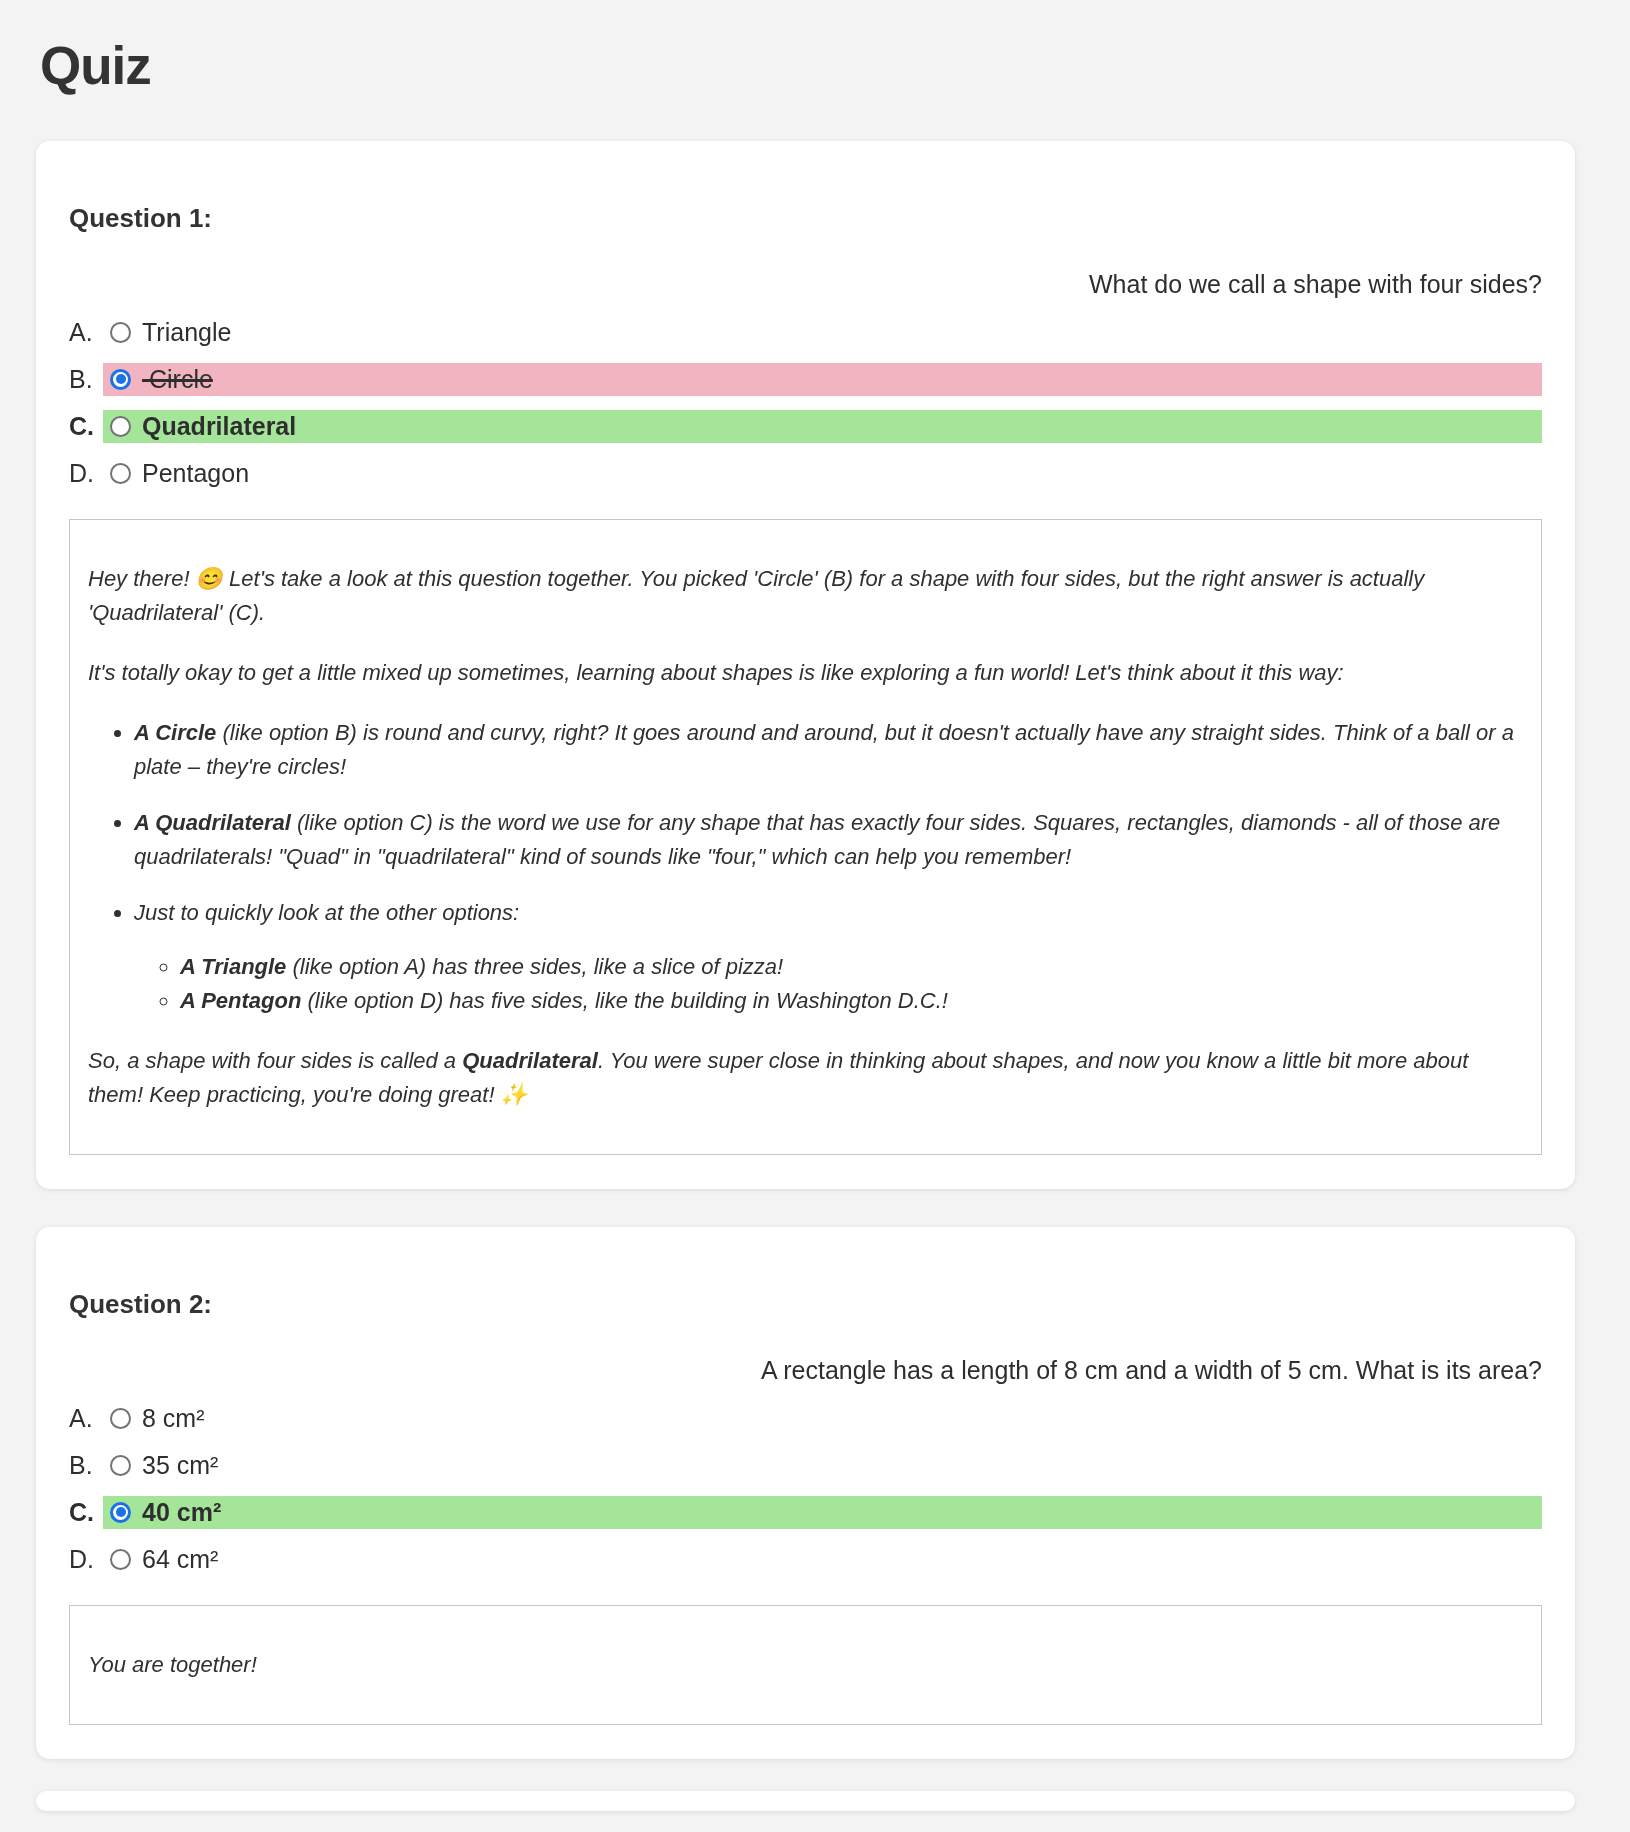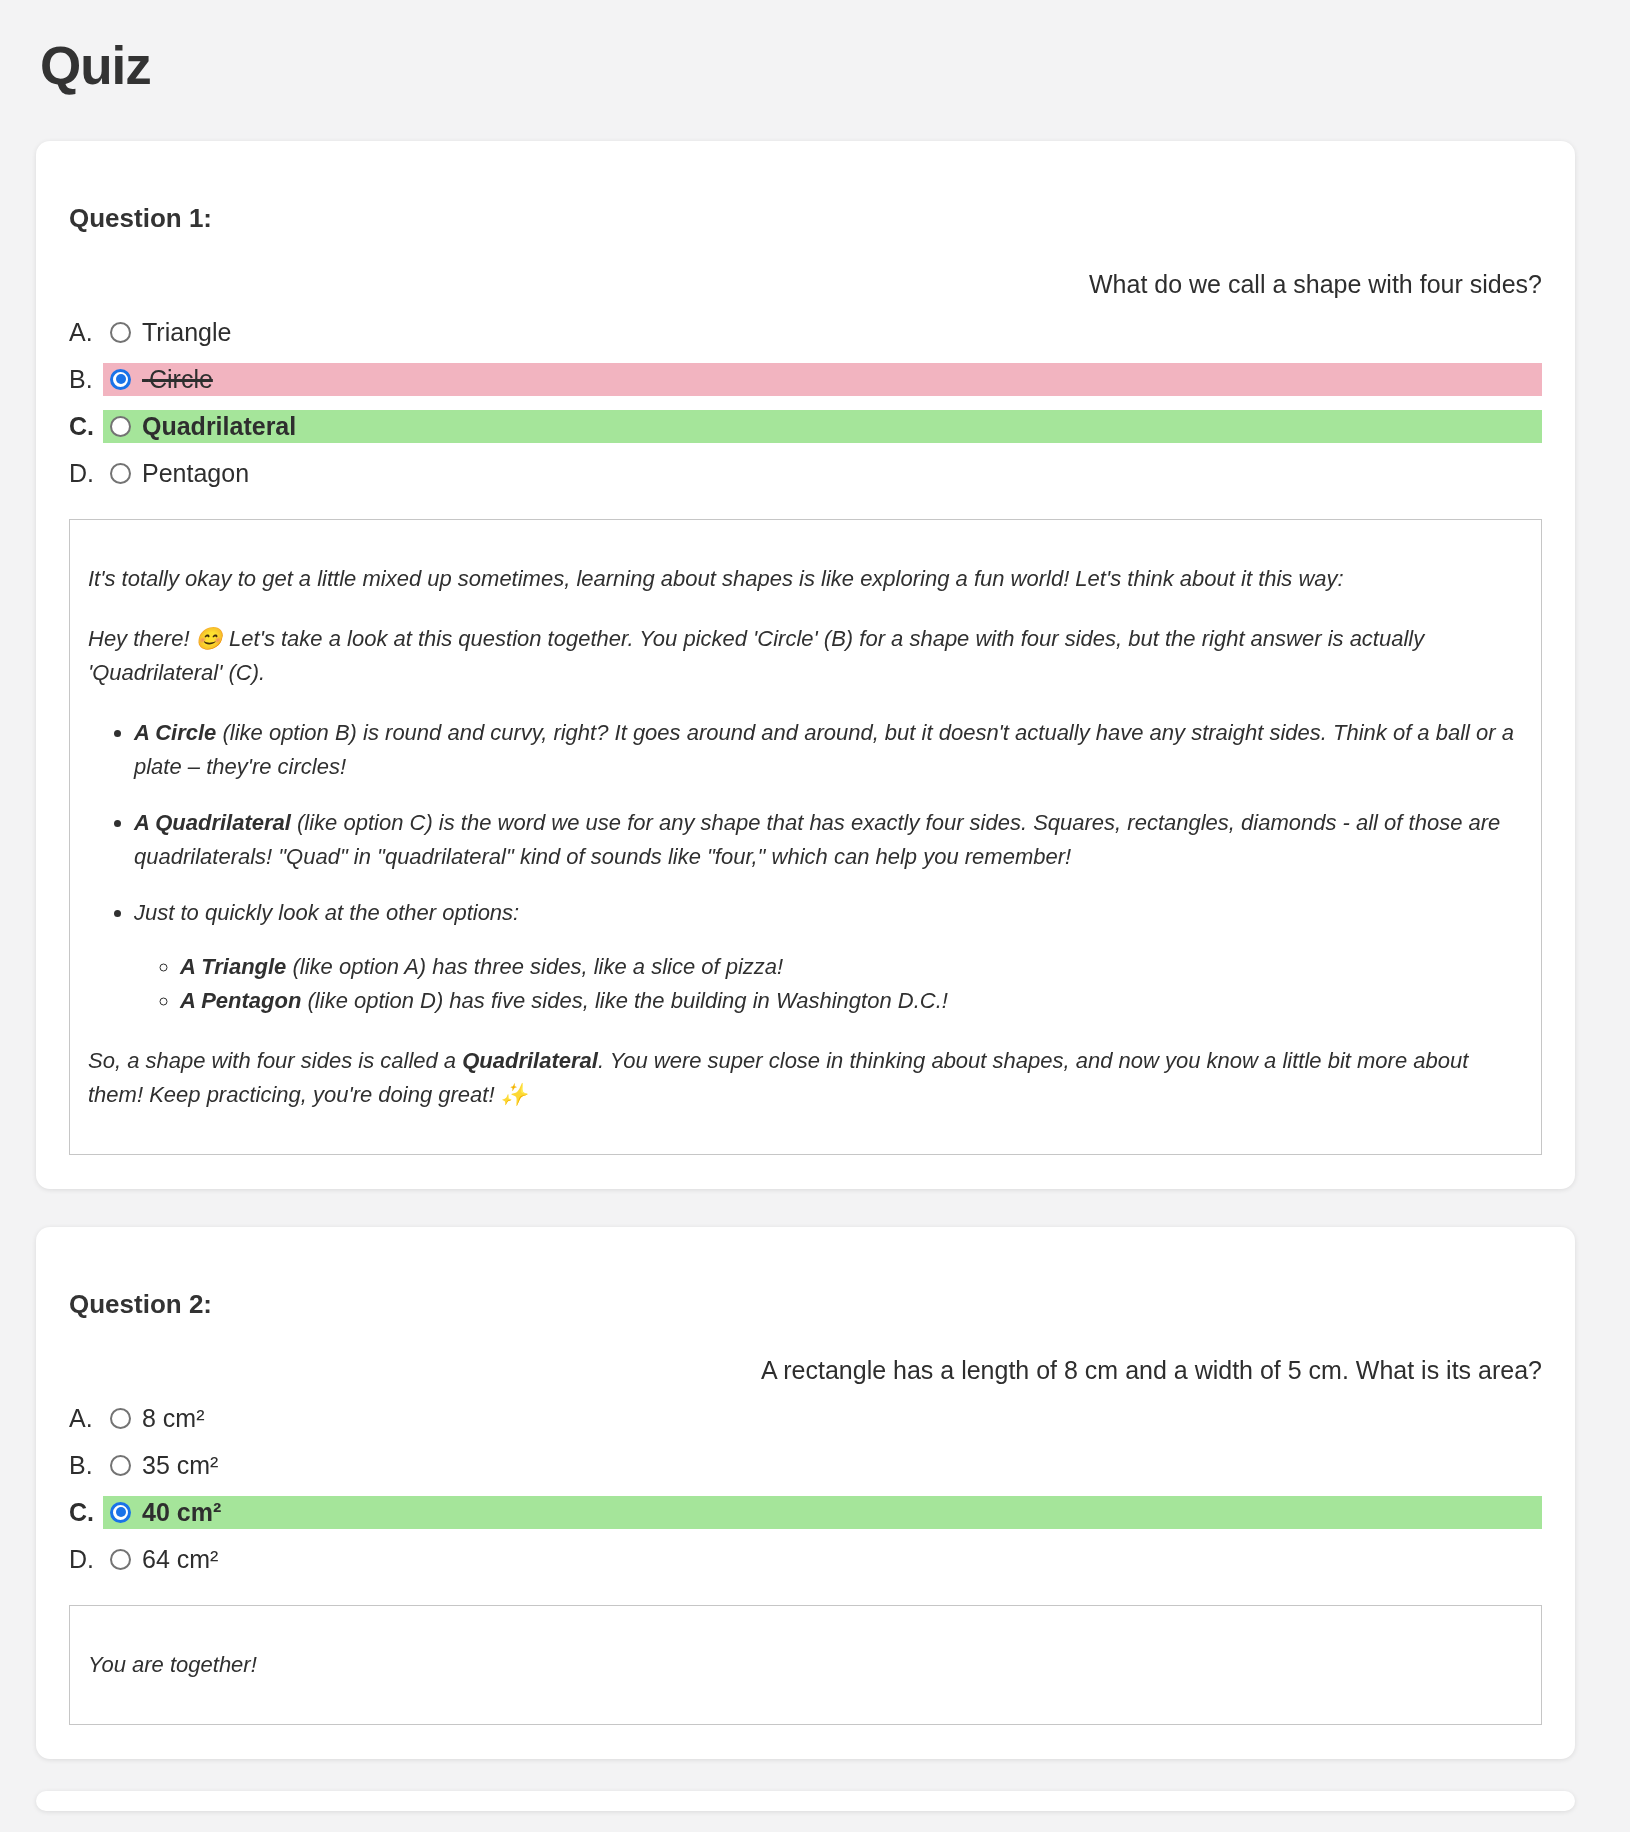--- a/index.html
+++ b/index.html
@@ -96,22 +96,22 @@
           </div>
           <div class="opt-row">
             <span class="opt-letter">D.</span>
             <span class="opt-choice">
               <span class="radio"></span>
               <span class="opt-text"><span>Pentagon</span></span>
             </span>
           </div>
         </div>
         <div class="feedback">
+          <p class="fb-p"><span class="seg">Hey there! 😊 Let's take a look at this question together. You picked 'Circle' (B) for a shape with four sides, but the right answer is actually 'Quadrilateral' (C).</span></p>
           <p class="fb-p"><span class="seg">It's totally okay to get a little mixed up sometimes, learning about shapes is like exploring a fun world! Let's think about it this way:</span></p>
-          <p class="fb-p"><span class="seg">Hey there! 😊 Let's take a look at this question together. You picked 'Circle' (B) for a shape with four sides, but the right answer is actually 'Quadrilateral' (C).</span></p>
           <ul class="toplist">
             <li class="fb-li"><span class="seg seg-bold">A Circle</span><span class="seg"> (like option B) is round and curvy, right? It goes around and around, but it doesn't actually have any straight sides. Think of a ball or a plate – they're circles!</span></li>
             <li class="fb-li"><span class="seg seg-bold">A Quadrilateral</span><span class="seg"> (like option C) is the word we use for any shape that has exactly four sides. Squares, rectangles, diamonds - all of those are quadrilaterals! "Quad" in "quadrilateral" kind of sounds like "four," which can help you remember!</span></li>
             <li class="fb-li"><span class="seg">Just to quickly look at the other options:</span><ul class="sublist">
                 <li class="fb-subli"><span class="seg seg-bold">A Triangle</span><span class="seg"> (like option A) has three sides, like a slice of pizza!</span></li>
                 <li class="fb-subli"><span class="seg seg-bold">A Pentagon</span><span class="seg"> (like option D) has five sides, like the building in Washington D.C.!</span></li>
               </ul></li>
           </ul>
           <p class="fb-p"><span class="seg">So, a shape with four sides is called a </span><span class="seg seg-bold">Quadrilateral</span><span class="seg">. You were super close in thinking about shapes, and now you know a little bit more about them! Keep practicing, you're doing great! ✨</span></p>
         </div>

